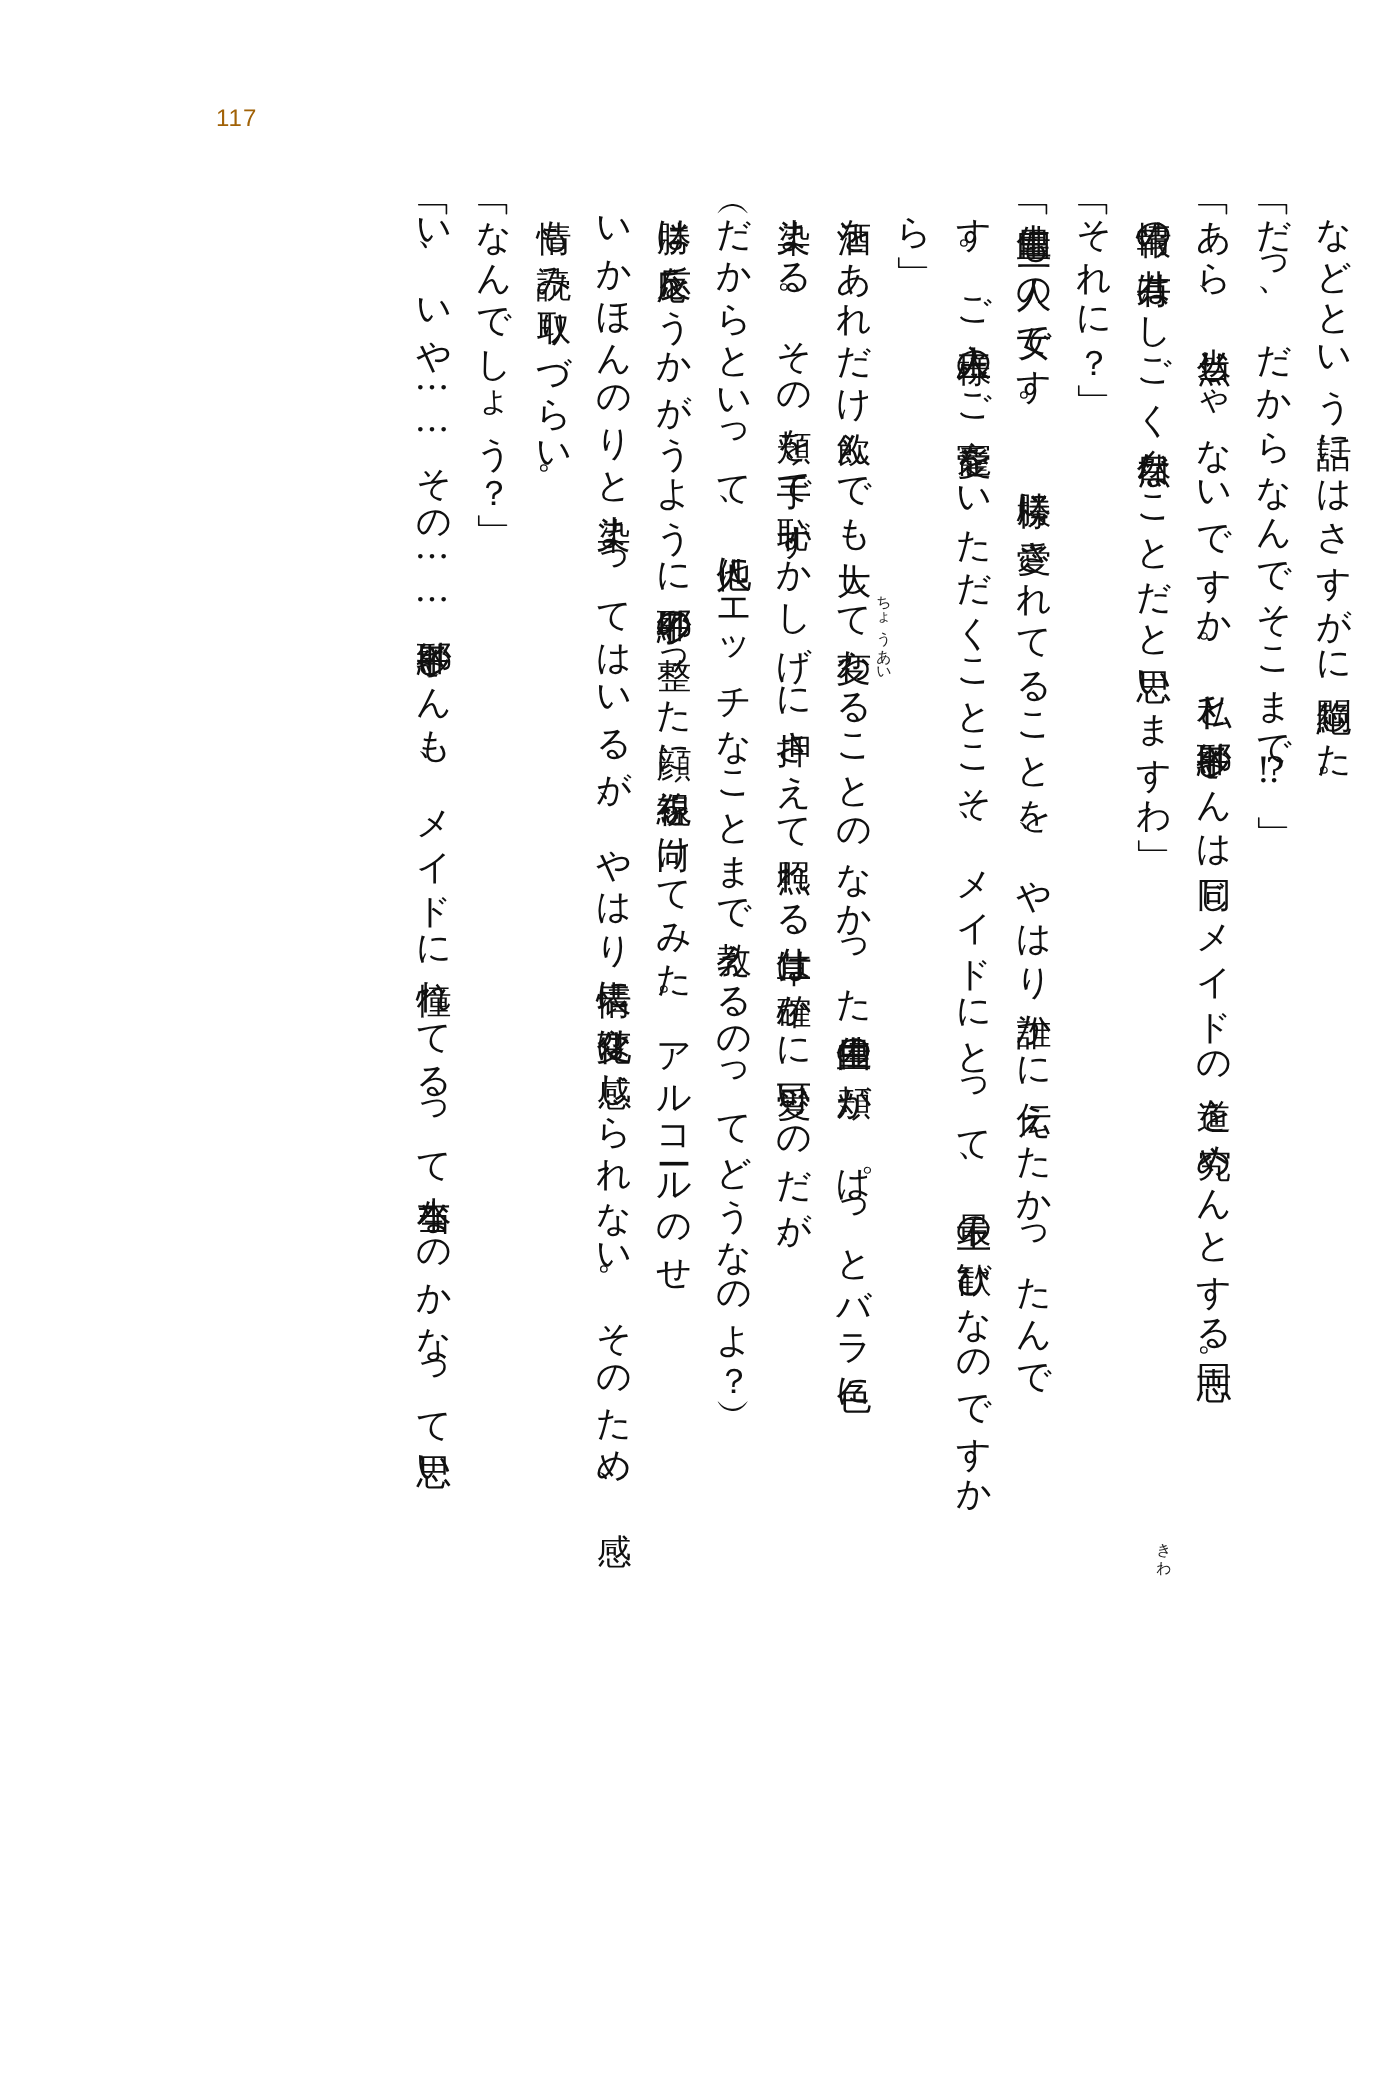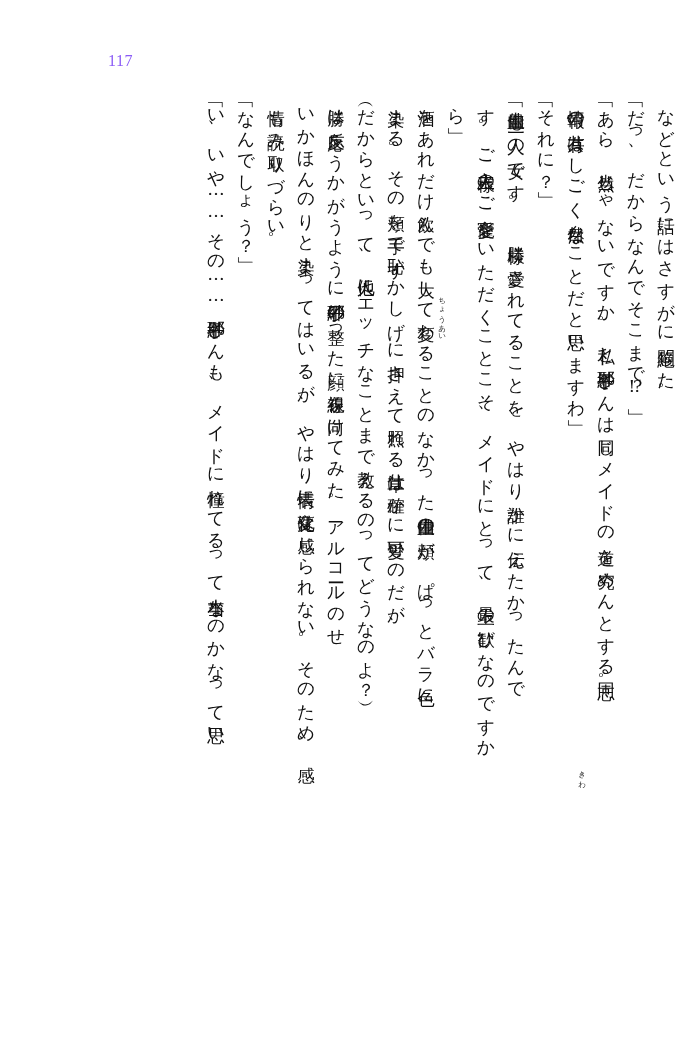--- a/index.html
+++ b/index.html
@@ -23,24 +23,24 @@
     width: 700px;
     height: 1050px;
     background: #ffffff;
   }
 
   
   .page-number {
     position: absolute;
     left: 108px;
     top: 52px;
-    font-size: 16px;
+    font-size: 12px;
     letter-spacing: 0.5px;
-    color: #8b5cf6;
-    font-family: Liberation Serif, serif;
+    color: #a16207;
+    font-family: Liberation Sans, sans-serif;
   }
 
   
   .vtext {
     position: absolute;
     top: 96px;
     right: 26px;
     height: 900px;
     display: flex;
     flex-direction: row;       

